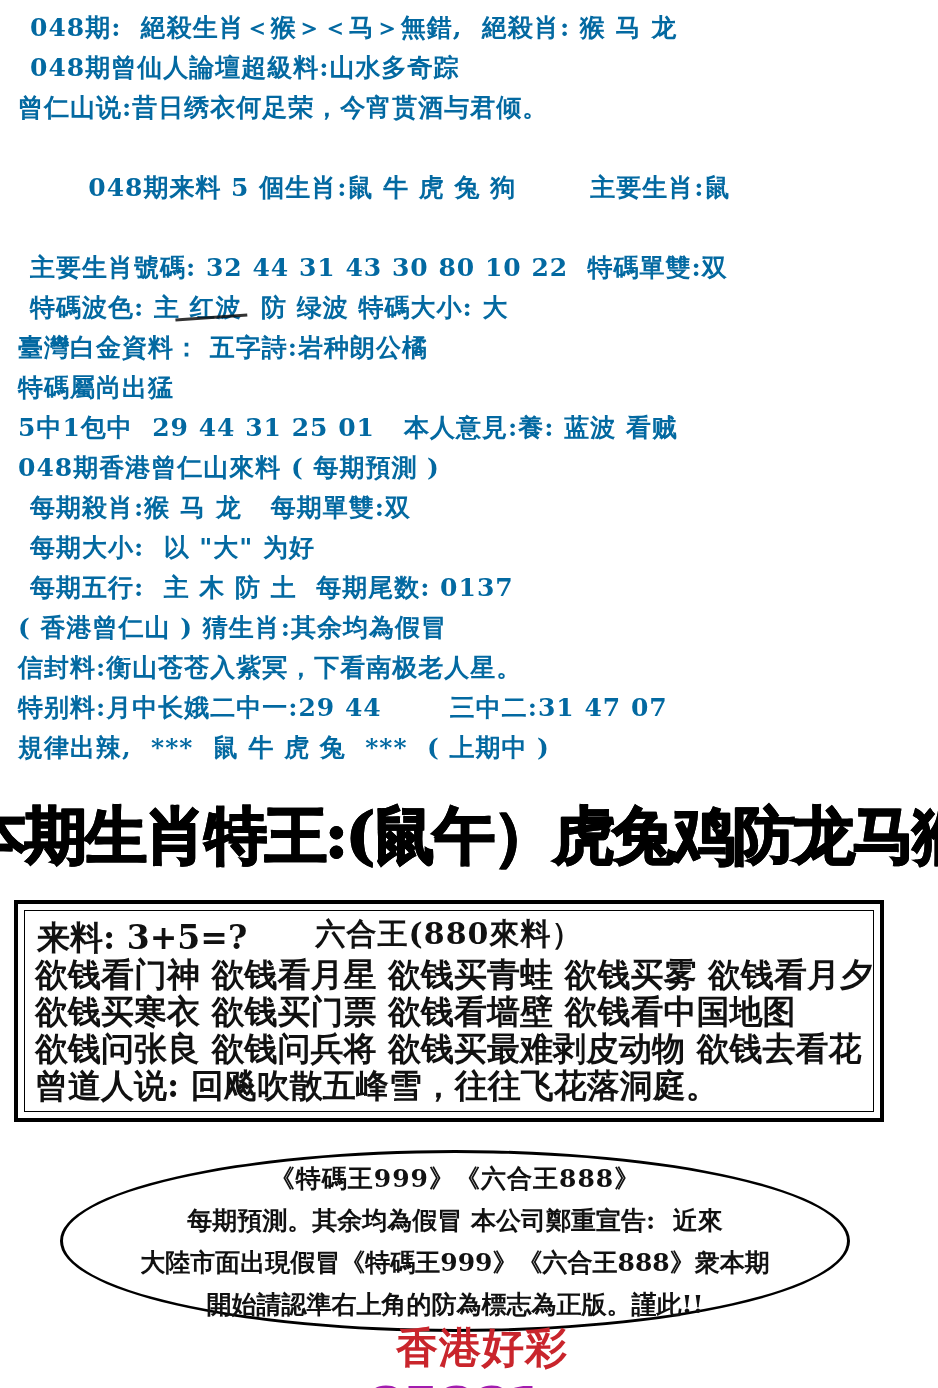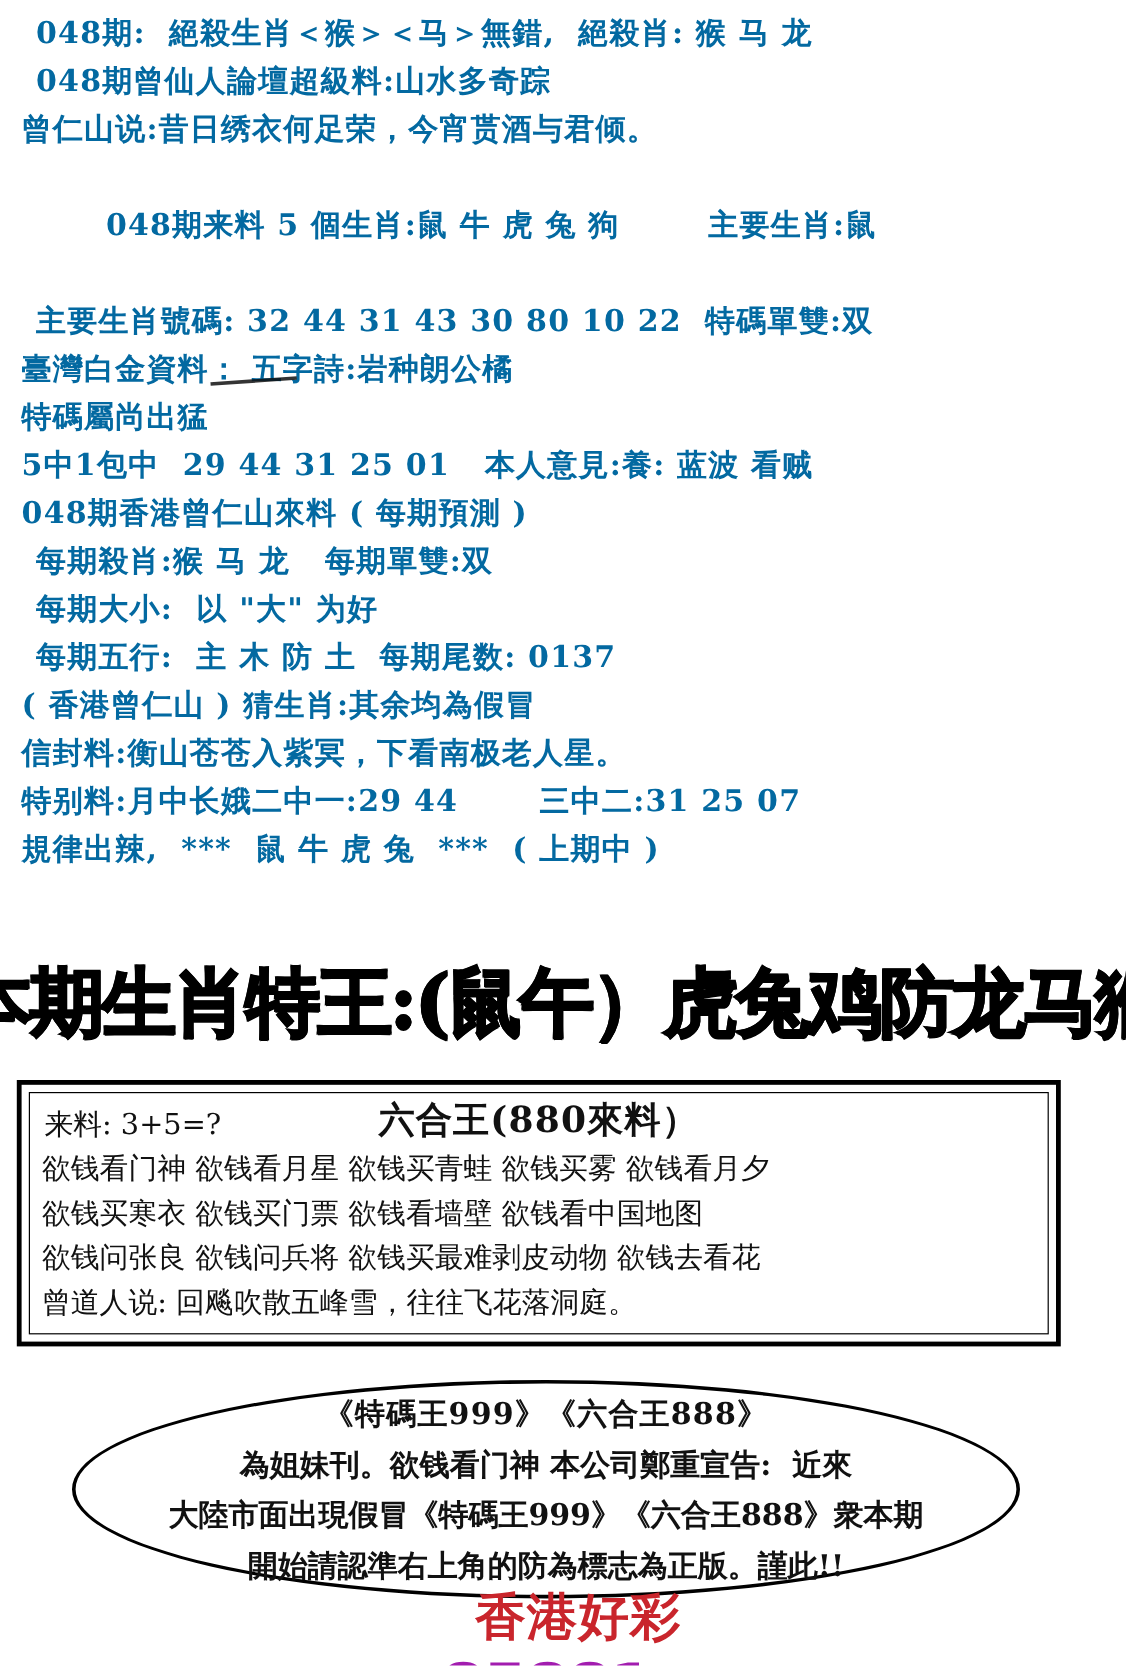--- a/index.html
+++ b/index.html
@@ -69,21 +69,21 @@
     padding:4px 10px 0 10px;
   }
   .box-title{
     text-align:center;
     font-family:"DejaVu Serif","Liberation Serif",serif;
     font-size:30px;font-weight:700;line-height:38px;
     letter-spacing:1px;
   }
   .box-line{
     font-family:"DejaVu Serif","Liberation Serif",serif;
-    font-size:24px;line-height:37px;font-weight:400;
+    font-size:33px;line-height:37px;font-weight:700;
     white-space:pre;
     text-align:center;
   }
   .box-line.left{text-align:left;margin-top:-34px;padding-left:2px;}
   .box-line.ctr{text-align:left;}
 
   
   .ellipse{
     position:absolute;left:60px;top:1150px;width:790px;height:182px;
     border:3px solid #000;
@@ -120,30 +120,31 @@
 <div class="page">
 
   <div class="toplines">
     <span class="ln ind1">048期:  絕殺生肖＜猴＞＜马＞無錯,  絕殺肖: 猴 马 龙</span>
     <span class="ln ind1">048期曾仙人論壇超級料:山水多奇踪</span>
     <span class="ln ind2">曾仁山说:昔日绣衣何足荣，今宵贳酒与君倾。</span>
     <span class="ln ind1" style="position:relative;">
       <span>048期来料 5 個生肖:鼠 牛 虎 兔 狗</span><span class="sp"></span><span>主要生肖:鼠</span>
     </span>
     <span class="ln ind1">主要生肖號碼: 32 44 31 43 30 80 10 22  特碼單雙:双</span>
+    <span class="ln ind1">特碼波色: 主 红波  防 绿波 特碼大小: 大</span>
     <span class="ln ind2">臺灣白金資料： 五字詩:岩种朗公橘</span>
     <span class="ln ind2">特碼屬尚出猛</span>
     <span class="ln ind2">5中1包中  29 44 31 25 01   本人意見:養: 蓝波 看贼</span>
     <span class="ln ind2">048期香港曾仁山來料 ( 每期預測 )</span>
     <span class="ln ind1">每期殺肖:猴 马 龙   每期單雙:双</span>
     <span class="ln ind1">每期大小:  以 "大" 为好</span>
     <span class="ln ind1">每期五行:  主 木 防 土  每期尾数: 0137</span>
     <span class="ln ind2">( 香港曾仁山 ) 猜生肖:其余均為假冒</span>
     <span class="ln ind2">信封料:衡山苍苍入紫冥，下看南极老人星。</span>
-    <span class="ln ind2">特别料:月中长娥二中一:29 44       三中二:31 25 07</span>
+    <span class="ln ind2">特别料:月中长娥二中一:29 44       三中二:31 47 07</span>
     <span class="ln ind2">規律出辣,  ***  鼠 牛 虎 兔  ***  ( 上期中 )</span>
   </div>
   <div class="scribble"></div>
 
   <div class="banner">
     <span>《本期生肖特王:(鼠午）虎兔鸡防龙马猴》</span>
   </div>
 
   <div class="box">
     <div class="box-inner">
@@ -152,21 +153,21 @@
       <div class="box-line ctr">欲钱看门神 欲钱看月星 欲钱买青蛙 欲钱买雾 欲钱看月夕</div>
       <div class="box-line ctr">欲钱买寒衣 欲钱买门票 欲钱看墙壁 欲钱看中国地图</div>
       <div class="box-line ctr">欲钱问张良 欲钱问兵将 欲钱买最难剥皮动物 欲钱去看花</div>
       <div class="box-line ctr">曾道人说: 回飚吹散五峰雪，往往飞花落洞庭。</div>
     </div>
   </div>
 
   <div class="ellipse"></div>
   <div class="el-txt">
     <div class="el-1">《特碼王999》《六合王888》</div>
-    <div class="el-2">為姐妹刊。欲钱看门神 本公司鄭重宣告:  近來</div>
+    <div class="el-2">每期預測。其余均為假冒 本公司鄭重宣告:  近來</div>
     <div class="el-2">大陸市面出現假冒《特碼王999》《六合王888》衆本期</div>
     <div class="el-2">開始請認準右上角的防為標志為正版。謹此!!</div>
   </div>
 
   <div class="bottom">
     <span class="bt-cn" style="color: rgb(201, 37, 44);">香港好彩</span>
     <span class="bt-num" style="color: #a21caf;">85881.cc</span>
   </div>
 
 </div>

